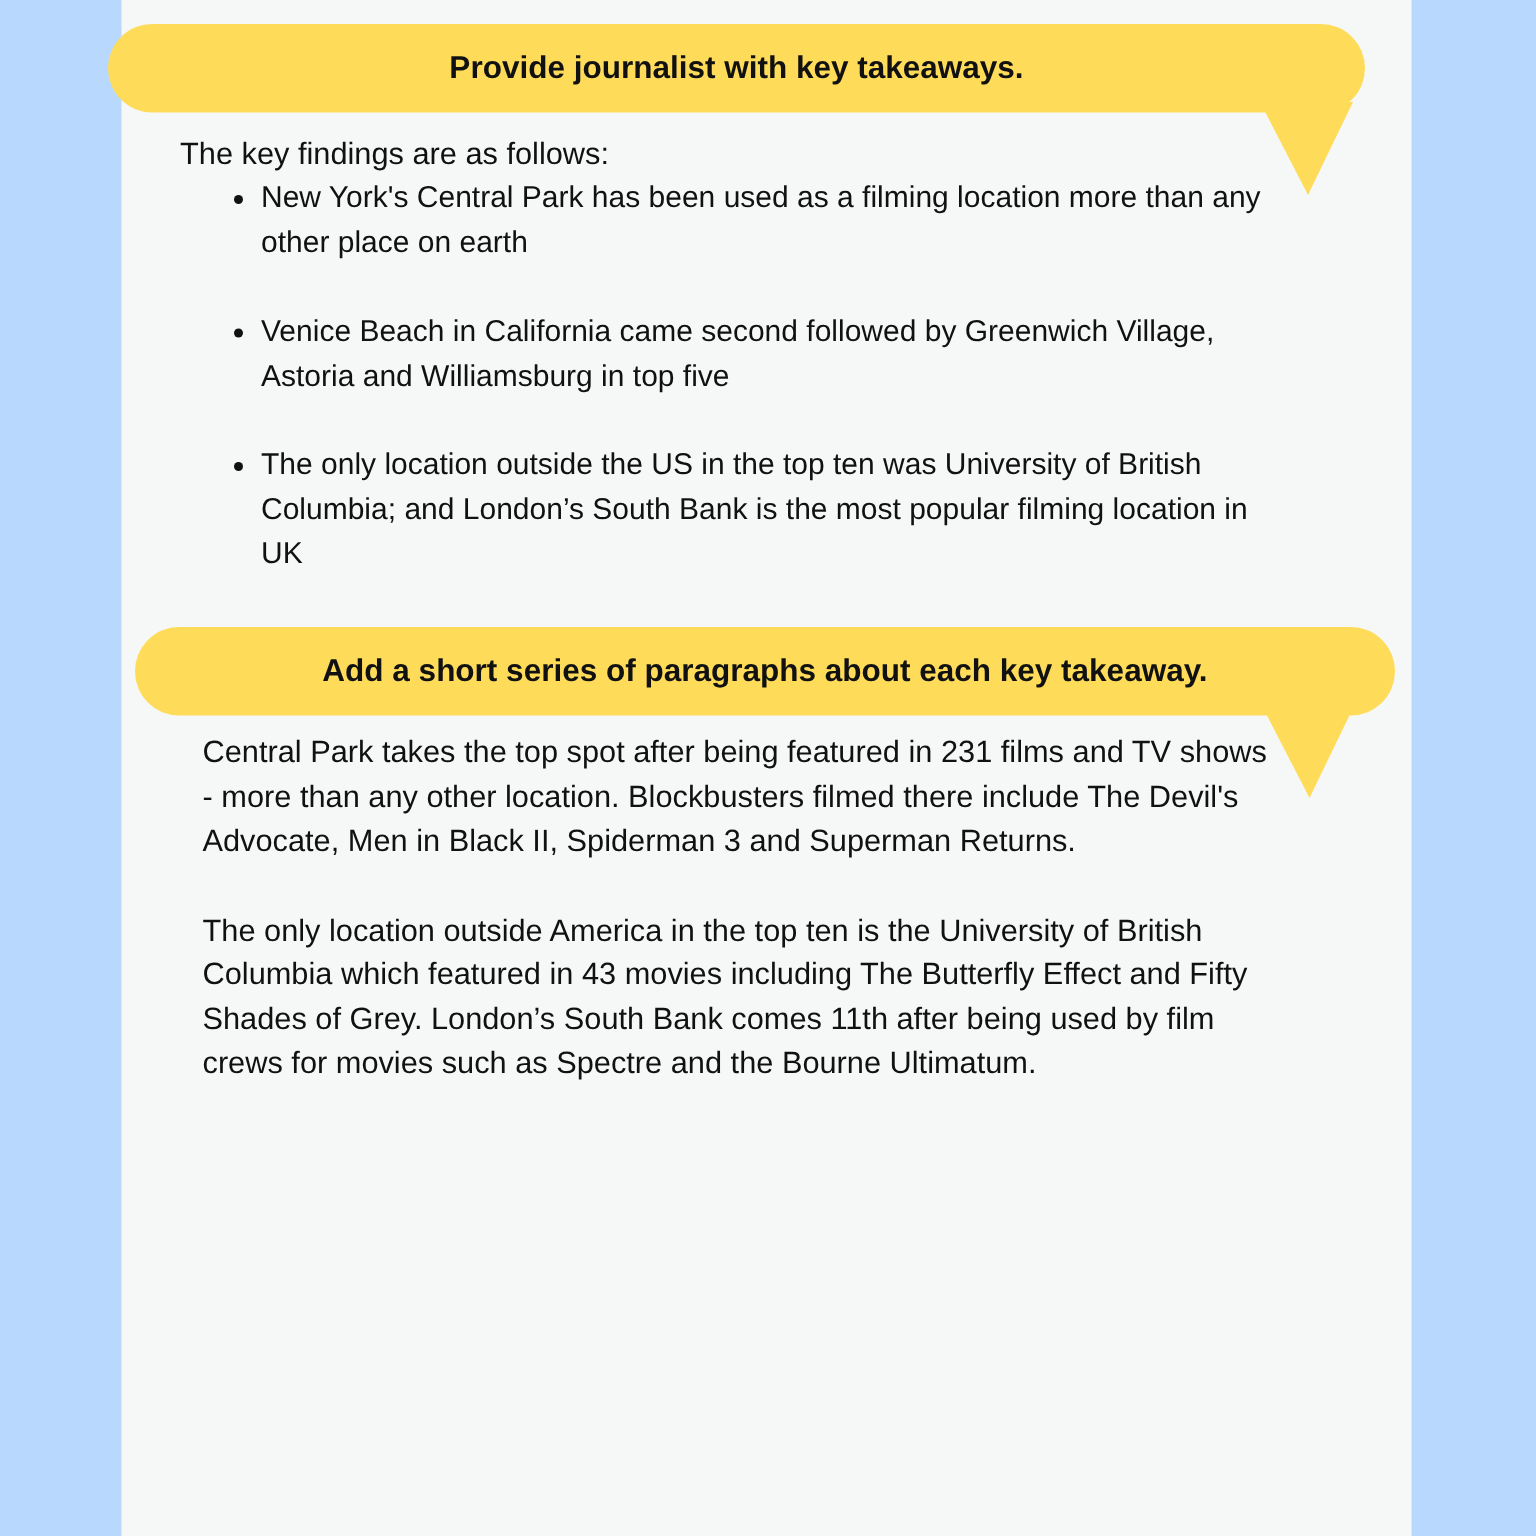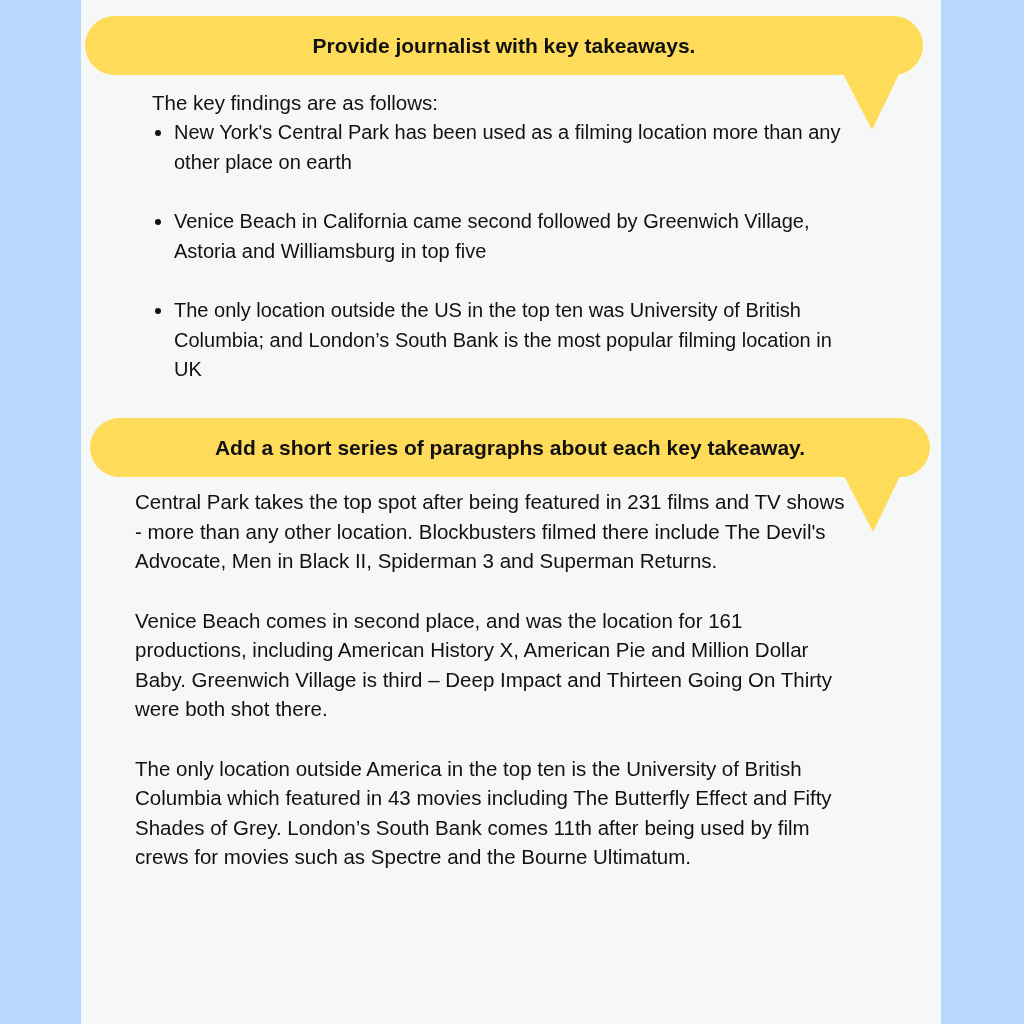--- a/index.html
+++ b/index.html
@@ -2,45 +2,44 @@
 <html><head>
 <meta charset="utf-8">
 <style>
   html, body { margin:0; padding:0; }
   body { width:1024px; height:1024px; background:#b8d8fd; position:relative; overflow:hidden;
          font-family:"Liberation Sans", "DejaVu Sans", sans-serif; color:#111; }
   .panel { position:absolute; left:81px; top:0; width:860px; height:1024px; background:#f6f8f8; }
   .bubble { position:absolute; background:#fedc5a; border-radius:30px; display:flex; align-items:center; justify-content:center;
             font-weight:bold; font-size:21px; color:#111; }
   .tail { position:absolute; width:0; height:0; border-left:32px solid transparent; border-right:30px solid transparent; border-top:62px solid #fedc5a; }
-  .intro { position:absolute; left:152px; top:91px; font-size:20.5px; }
+  .intro { position:absolute; left:120px; top:91px; font-size:20.5px; }
   ul { position:absolute; left:150px; top:118px; margin:0; padding:0 0 0 24px; width:680px; font-size:20px; line-height:29.5px; }
   li { margin-bottom:30px; }
   .paras { position:absolute; left:135px; top:487px; width:720px; font-size:20.5px; line-height:29.5px; }
   .paras p { margin:0 0 30px 0; }
 </style>
 </head>
 <body>
 
 <div class="panel"></div>
 
-<div class="bubble" style="left:85px; top:16px; width:838px; height:59px;">
+<div class="bubble" style="left:72px; top:16px; width:838px; height:59px;">
   <span>Provide journalist with key takeaways.</span>
 </div>
 <div class="tail" style="left:840px; top:68px;"></div>
 
 <div class="intro">The key findings are as follows:</div>
 <ul>
   <li>New York's Central Park has been used as a filming location more than any other place on earth</li>
   <li>Venice Beach in California came second followed by Greenwich Village, Astoria and Williamsburg in top five</li>
   <li>The only location outside the US in the top ten was University of British Columbia; and London’s South Bank is the most popular filming location in UK</li>
 </ul>
 
 <div class="bubble" style="left:90px; top:418px; width:840px; height:59px;">
   <span>Add a short series of paragraphs about each key takeaway.</span>
 </div>
 <div class="tail" style="left:841px; top:470px;"></div>
 
 <div class="paras">
   <p>Central Park takes the top spot after being featured in 231 films and TV shows - more than any other location. Blockbusters filmed there include The Devil's Advocate, Men in Black II, Spiderman 3 and Superman Returns.</p>
-  <p>Venice Beach comes in second place, and was the location for 161 productions, including American History X, American Pie and Million Dollar Baby. Greenwich Village is third – Deep Impact and Thirteen Going On Thirty were both shot there.</p>
   <p>The only location outside America in the top ten is the University of British Columbia which featured in 43 movies including The Butterfly Effect and Fifty Shades of Grey. London’s South Bank comes 11th after being used by film crews for movies such as Spectre and the Bourne Ultimatum.</p>
 </div>
 
 </body></html>

